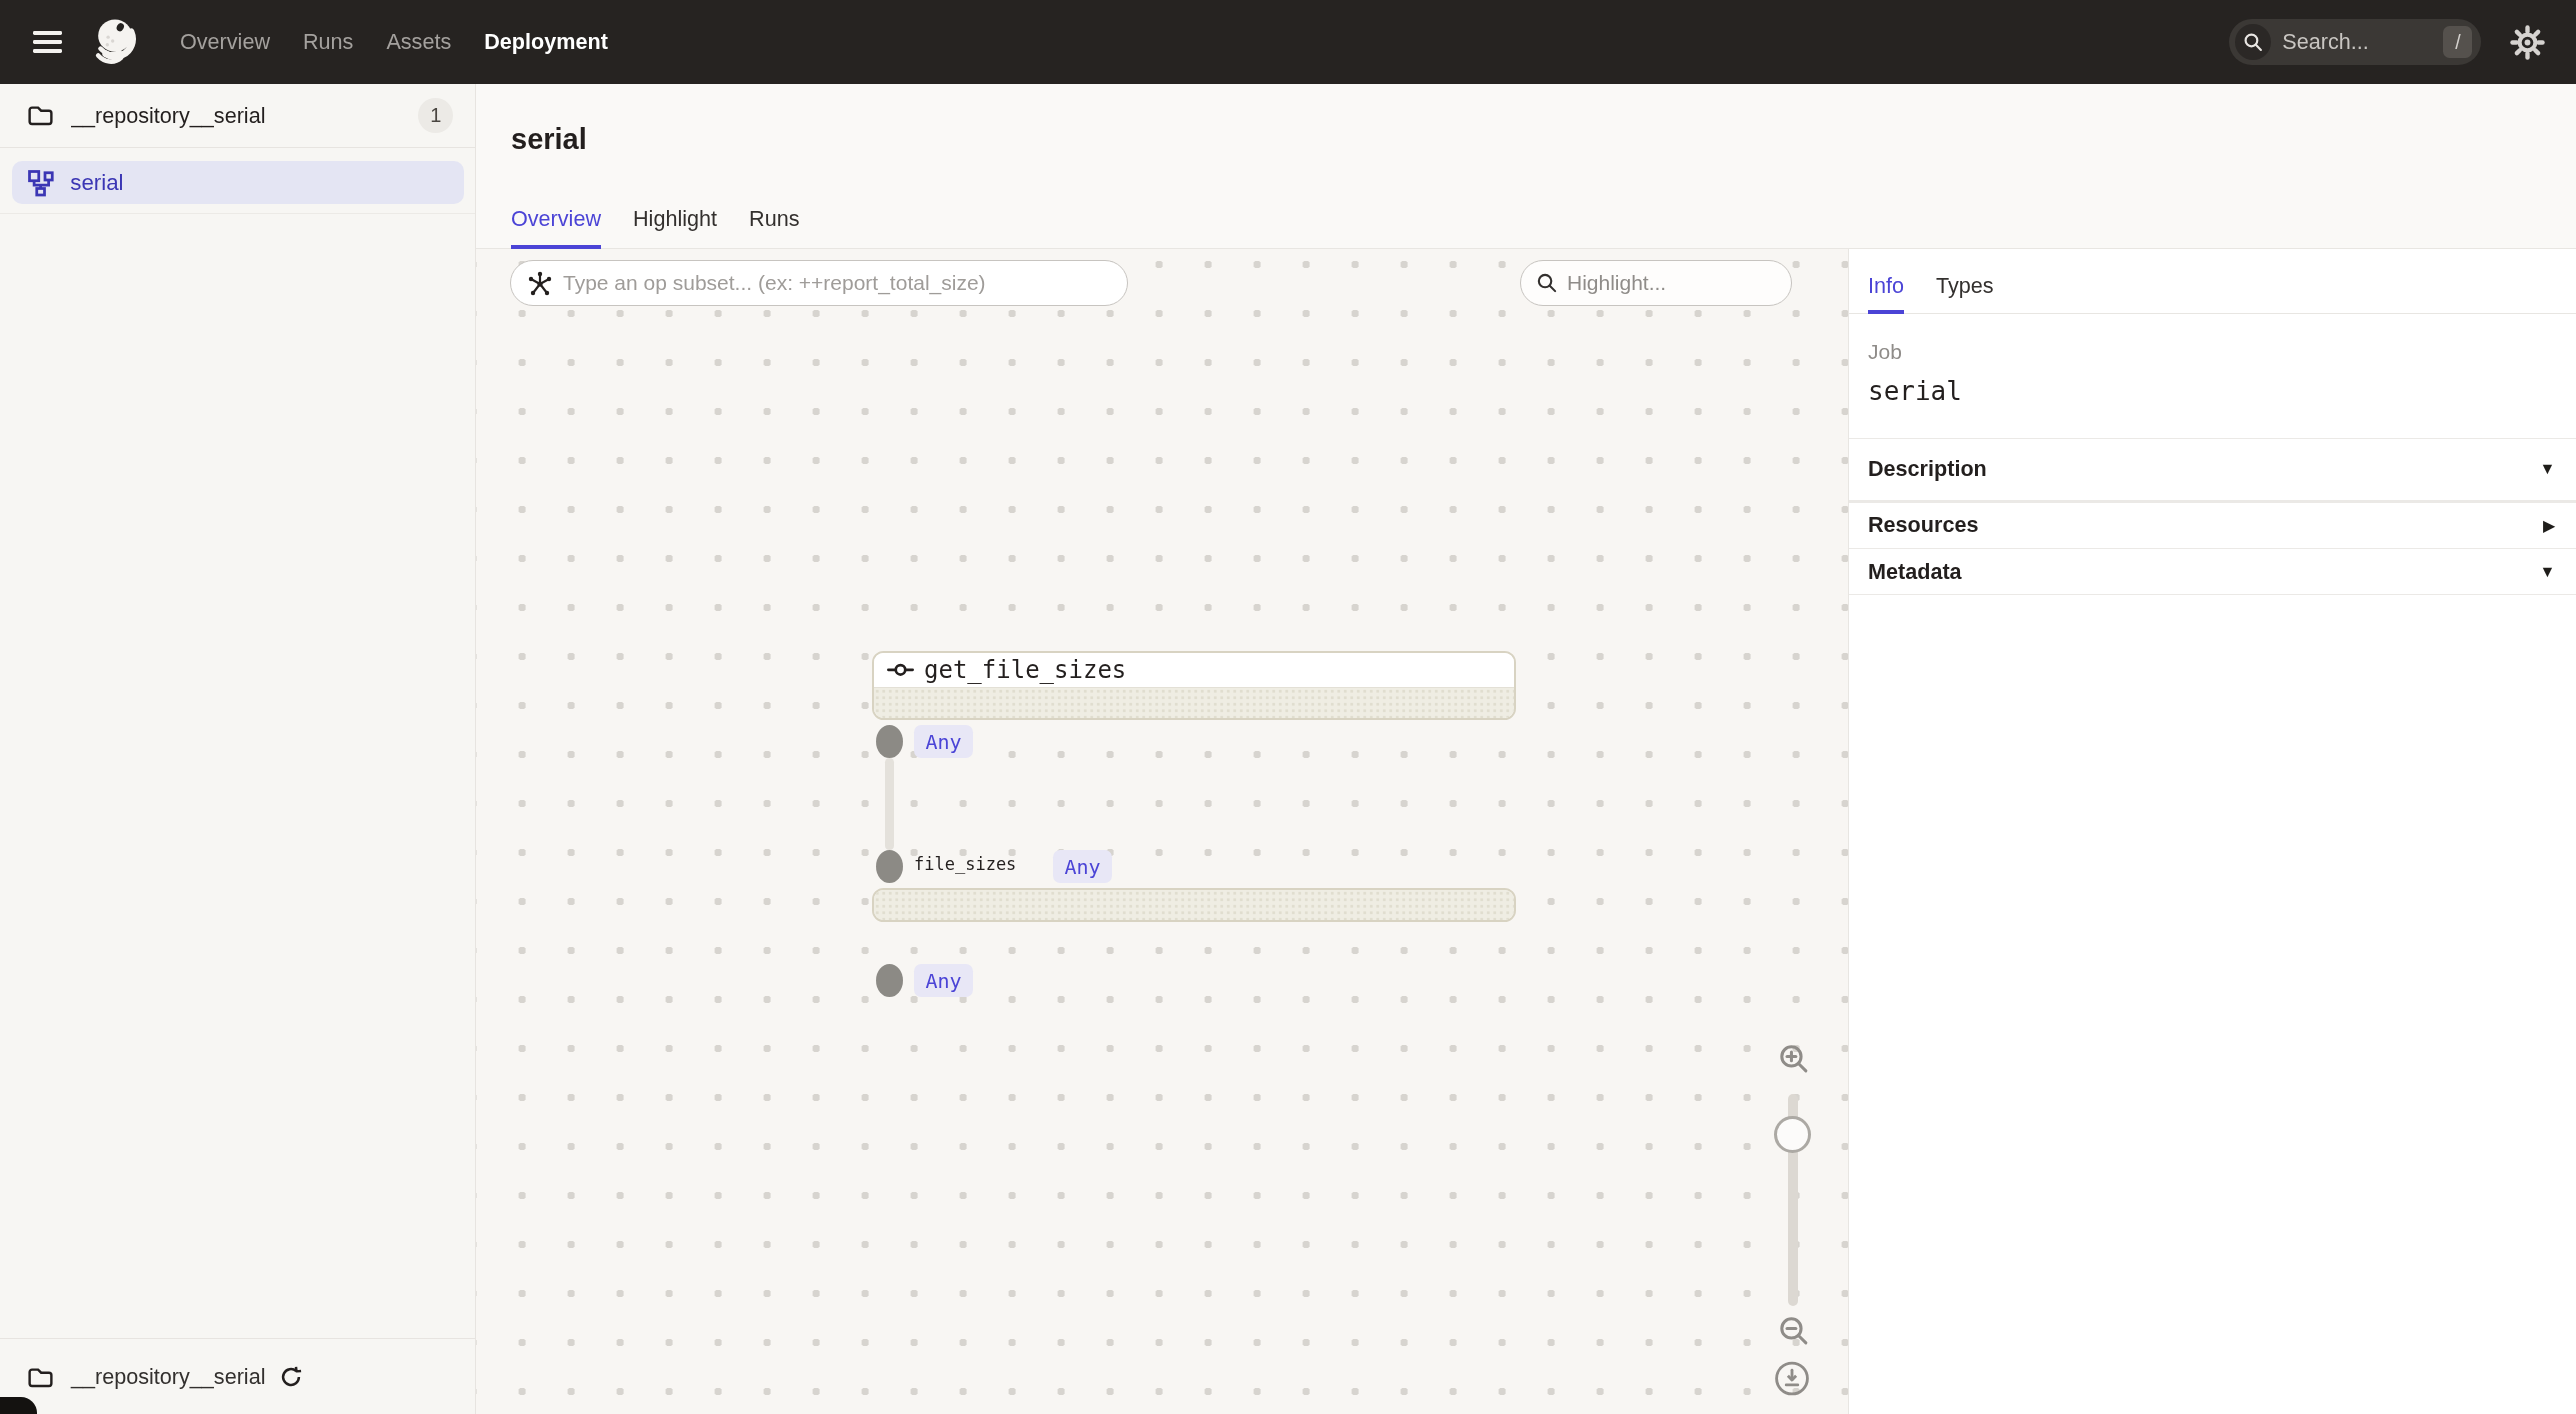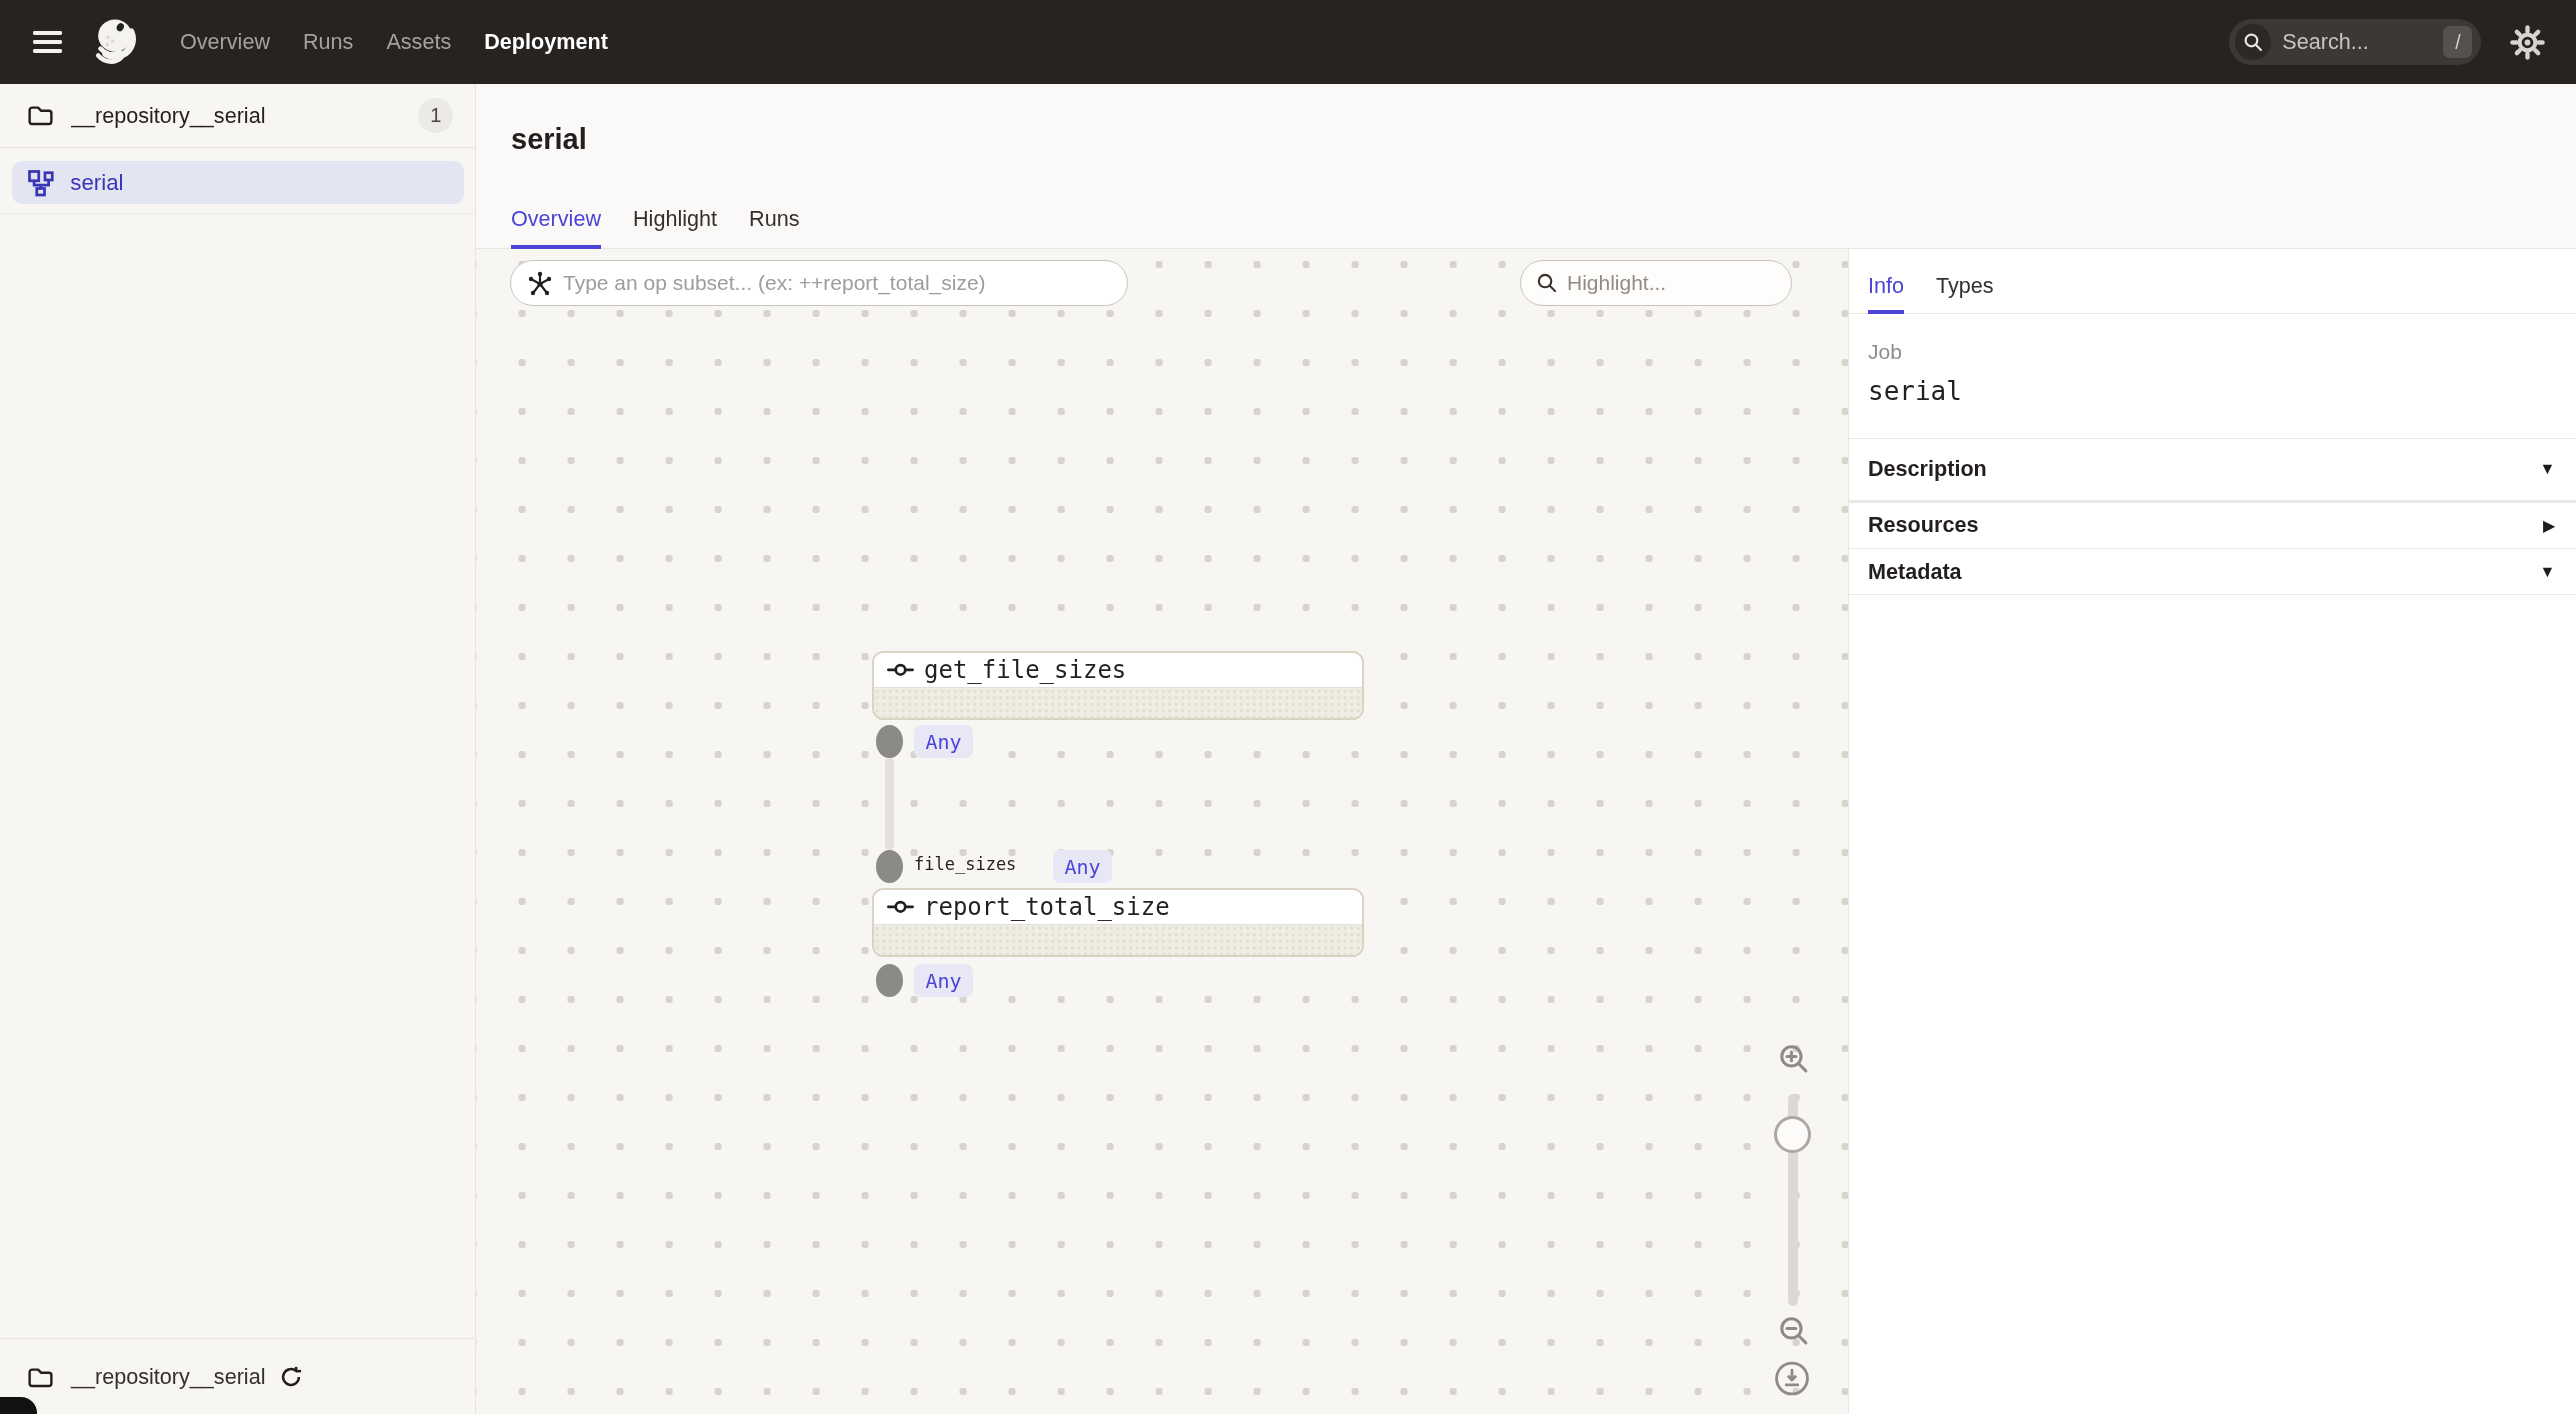--- a/index.html
+++ b/index.html
@@ -80,21 +80,21 @@
   .op-input input { flex:1; border:none; outline:none; background:transparent; font-size:21px;
                     font-family:"Liberation Sans",sans-serif; color:#33302E; margin-left:10px; }
   .op-input input::placeholder { color:#9F9C99; }
   .hl-input { position:absolute; left:1044px; top:10.8px; width:272px; height:46px; background:#FEFDFC;
               border:1.4px solid #C7C4C0; border-radius:23px; display:flex; align-items:center; padding:0 14.4px; }
   .hl-input .icon { color:#33302E; display:flex; flex:0 0 auto; }
   .hl-input input { flex:1; min-width:0; border:none; outline:none; background:transparent; font-size:21px;
                     font-family:"Liberation Sans",sans-serif; color:#33302E; margin-left:8.6px; }
   .hl-input input::placeholder { color:#8F8C89; }
 
-  .op-node { position:absolute; left:396px; width:492px; border:2.2px solid #D8D3C2; border-radius:11.5px;
+  .op-node { position:absolute; left:396px; width:644px; border:2.2px solid #D8D3C2; border-radius:11.5px;
              background:#FFFFFF; overflow:hidden; cursor:pointer; }
   .op-node-title { height:35px; background:#FFFFFF; display:flex; align-items:center; padding:0 13px;
                    border-bottom:1.4px solid #E3E0D6; }
   .op-node-title .icon { color:#231F1E; display:flex; flex:0 0 auto; }
   .op-node-name { font-size:24px; color:#231F1E; margin-left:10px; }
   .op-node-body { height:29.6px; background-color:#EFEDE3;
                   background-image:radial-gradient(circle,#E0DDCF 1.3px, transparent 1.4px);
                   background-size:6.5px 6.5px; }
   .io-dot { position:absolute; width:27px; height:33px; border-radius:50%; background:#8C8A85; }
   .type-badge { position:absolute; height:33px; padding:0 11.5px; border-radius:7.2px; background:#E8E7F6;
@@ -299,30 +299,20 @@
       <div class="io-dot" style="left:400px; top:476px;"></div>
       <div class="type-badge mono" style="left:438px; top:476px;">Any</div>
 
       <div class="edge-line" style="left:409px; top:509px; height:92px;"></div>
 
       <div class="io-dot" style="left:400px; top:601px;"></div>
       <div class="io-label mono" style="left:438px; top:605px;">file_sizes</div>
       <div class="type-badge mono" style="left:577px; top:601px;">Any</div>
 
       <div class="op-node" style="top:639px;">
-        <div class="op-node-title">
-          <span class="icon">
-            <svg viewBox="0 0 30 24" width="27" height="21.6">
-              <line x1="1.5" y1="12" x2="8.5" y2="12" stroke="currentColor" stroke-width="3" stroke-linecap="round"></line>
-              <circle cx="15" cy="12" r="5.3" fill="none" stroke="currentColor" stroke-width="3"></circle>
-              <line x1="21.5" y1="12" x2="28.5" y2="12" stroke="currentColor" stroke-width="3" stroke-linecap="round"></line>
-            </svg>
-          </span>
-          <span class="op-node-name mono">report_total_size</span>
-        </div>
         <div class="op-node-body"></div>
       </div>
 
       <div class="io-dot" style="left:400px; top:715px;"></div>
       <div class="type-badge mono" style="left:438px; top:715px;">Any</div>
 
       <div class="zoom-btn icon" style="left:1299px; top:791px;">
         <svg viewBox="0 0 24 24" width="33" height="33">
           <circle cx="10.5" cy="10.5" r="7" fill="none" stroke="currentColor" stroke-width="2.2"></circle>
           <line x1="15.6" y1="15.6" x2="21" y2="21" stroke="currentColor" stroke-width="2.2" stroke-linecap="round"></line>

